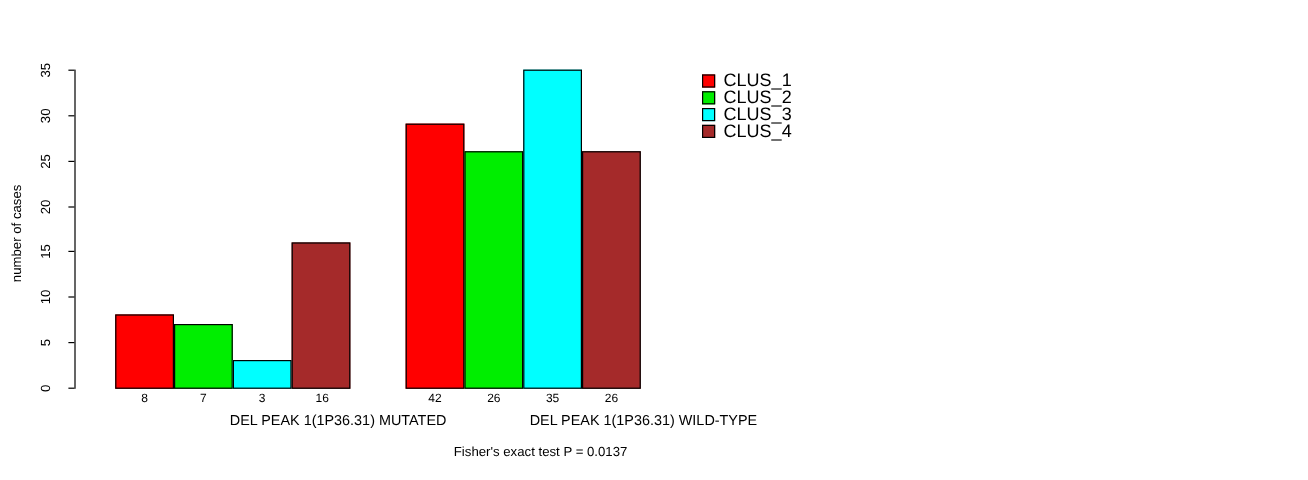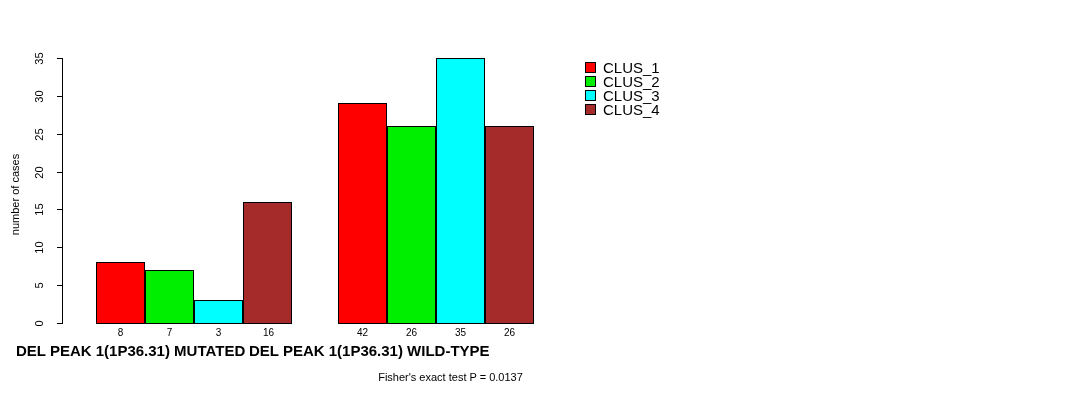--- a/index.html
+++ b/index.html
@@ -76,25 +76,24 @@
   
   .bar-value {
     top: 328px;
     font-size: 10px;
     line-height: 10px;
     text-align: center;
     white-space: nowrap;
   }
   .group-label {
     top: 344px;
-    font-size: 15px;
+    font-size: 12px;
     line-height: 13px;
-    text-align: left;
-    white-space: nowrap;
-    font-weight: bold;
+    text-align: right;
+    white-space: nowrap;
   }
 
   
   #legend {
     left: 585px;
     top: 60px;
   }
   .legend-row {
     display: flex;
     align-items: center;
@@ -170,21 +169,21 @@
       <div class="abs bar-value" style="left: 194px; width: 49px;">3</div>
       <div class="abs bar-value" style="left: 244px; width: 49px;">16</div>
       <div class="abs bar-value" style="left: 338px; width: 49px;">42</div>
       <div class="abs bar-value" style="left: 387px; width: 49px;">26</div>
       <div class="abs bar-value" style="left: 436px; width: 49px;">35</div>
       <div class="abs bar-value" style="left: 485px; width: 49px;">26</div>
     </div>
 
   <div id="group-labels-layer">
       <div class="abs group-label" style="left: 16px; width: 356px;">DEL PEAK  1(1P36.31) MUTATED</div>
-      <div class="abs group-label" style="left: 249px; width: 356px;">DEL PEAK  1(1P36.31) WILD-TYPE</div>
+      <div class="abs group-label" style="left: 275px; width: 356px;">DEL PEAK  1(1P36.31) WILD-TYPE</div>
     </div>
 
   <div class="abs" id="legend">
       <div class="legend-row">
         <span class="legend-swatch" style="background: rgb(255, 0, 0);"></span>
         <span class="legend-label">CLUS_1</span>
       </div>
       <div class="legend-row">
         <span class="legend-swatch" style="background: rgb(0, 238, 0);"></span>
         <span class="legend-label">CLUS_2</span>

